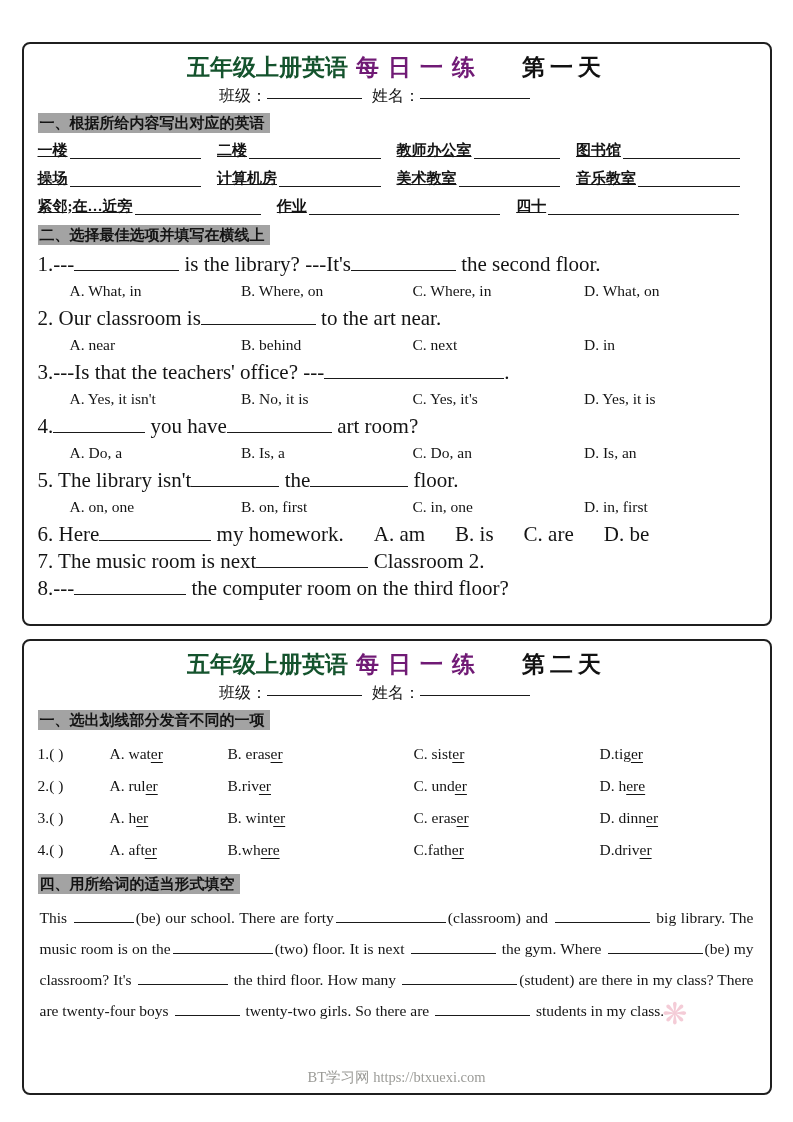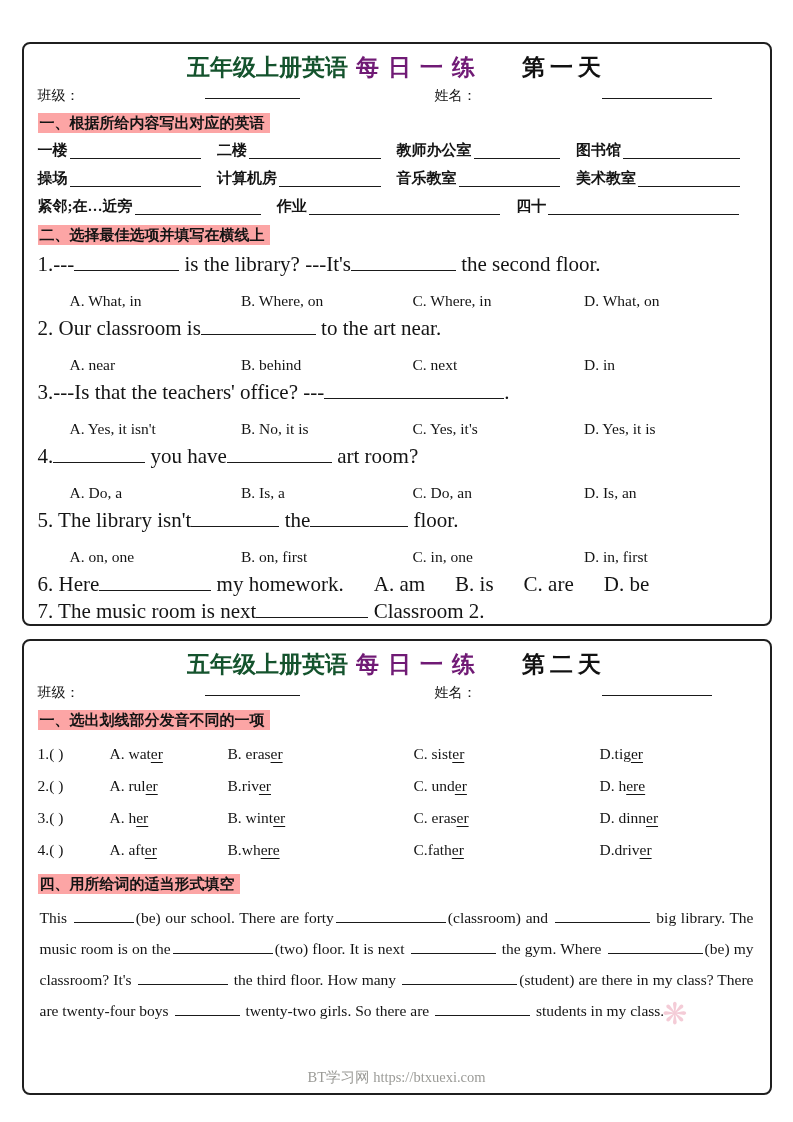--- a/index.html
+++ b/index.html
@@ -16,35 +16,35 @@
     padding:8px 14px 10px 14px; position:relative; overflow:hidden;
   }
   .card.day1 { height:584px; }
   .card.day2 { height:456px; }
 
   .title { text-align:center; font-size:23px; font-weight:700; line-height:32px; white-space:nowrap; }
   .t-red { color:#14532d; }
   .t-accent { color:#701a75; letter-spacing:9px; margin-left:8px; }
   .t-day { color:#111; margin-left:38px; letter-spacing:5px; }
 
-  .idline { display:flex; justify-content:space-between; padding-right:34px; font-size:14px; line-height:24px; height:24px; }
+  .idline { display:flex; justify-content:center; padding-right:34px; font-size:16px; line-height:24px; height:24px; }
   .idline .lbl { font-weight:400; }
   .blank { display:inline-block; border-bottom:1.4px solid #1a1a1a; height:15px; vertical-align:baseline; }
   .idline .blank { margin-right:10px; }
 
   .sec-header { font-size:15px; font-weight:700; line-height:24px; margin:3px 0 3px 0; }
-  .hl { background:#fca5a5; padding:2px 5px 2px 2px; }
+  .hl { background:#a3a3a3; padding:2px 5px 2px 2px; }
 
   .vocab-row { display:flex; font-size:15px; line-height:22px; margin:4px 0 6px 0; }
   .vocab-cell { flex:1 1 25%; display:flex; align-items:flex-end; min-width:0; }
-  .vocab-label { font-weight:700; white-space:nowrap; }
+  .vocab-label { font-weight:700; white-space:nowrap;text-decoration:underline; }
   .vblank { flex:1; height:16px; margin:0 16px 2px 2px; border-bottom:1.4px solid #1a1a1a; }
 
   .q-line { font-size:21px; line-height:20px; margin:7px 0 6px 0; }
-  .q-options { display:flex; padding-left:32px; font-size:15.5px; line-height:20px; margin:17px 0 6px 0; }
+  .q-options { display:flex; padding-left:32px; font-size:15.5px; line-height:20px; margin:7px 0 6px 0; }
   .q-options .opt { flex:1 1 25%; }
   .opt-inline { margin-left:30px; }
 
   .pron-row { display:grid; grid-template-columns:72px 118px 186px 186px 1fr; font-size:15.5px; line-height:20px; margin:12px 0; }
   .pron-opt u { text-decoration:underline; text-underline-offset:3px; }
 
   .fill-para { font-size:15.5px; line-height:31px; text-align:justify; margin:6px 2px 0 2px; }
   .fill-para .blank { margin:0 2px; }
 
   .watermark { position:absolute; left:0; right:0; bottom:6px; text-align:center; color:#9b9b97; font-size:14.5px; }
@@ -90,25 +90,25 @@
         <div class="vocab-row">
           <span class="vocab-cell">
             <span class="vocab-label">操场</span>
             <span class="vblank"></span>
           </span>
           <span class="vocab-cell">
             <span class="vocab-label">计算机房</span>
             <span class="vblank"></span>
           </span>
           <span class="vocab-cell">
+            <span class="vocab-label">美术教室</span>
+            <span class="vblank"></span>
+          </span>
+          <span class="vocab-cell">
             <span class="vocab-label">音乐教室</span>
-            <span class="vblank"></span>
-          </span>
-          <span class="vocab-cell">
-            <span class="vocab-label">美术教室</span>
             <span class="vblank"></span>
           </span>
         </div>
         <div class="vocab-row">
           <span class="vocab-cell">
             <span class="vocab-label">紧邻;在…近旁</span>
             <span class="vblank"></span>
           </span>
           <span class="vocab-cell">
             <span class="vocab-label">作业</span>

